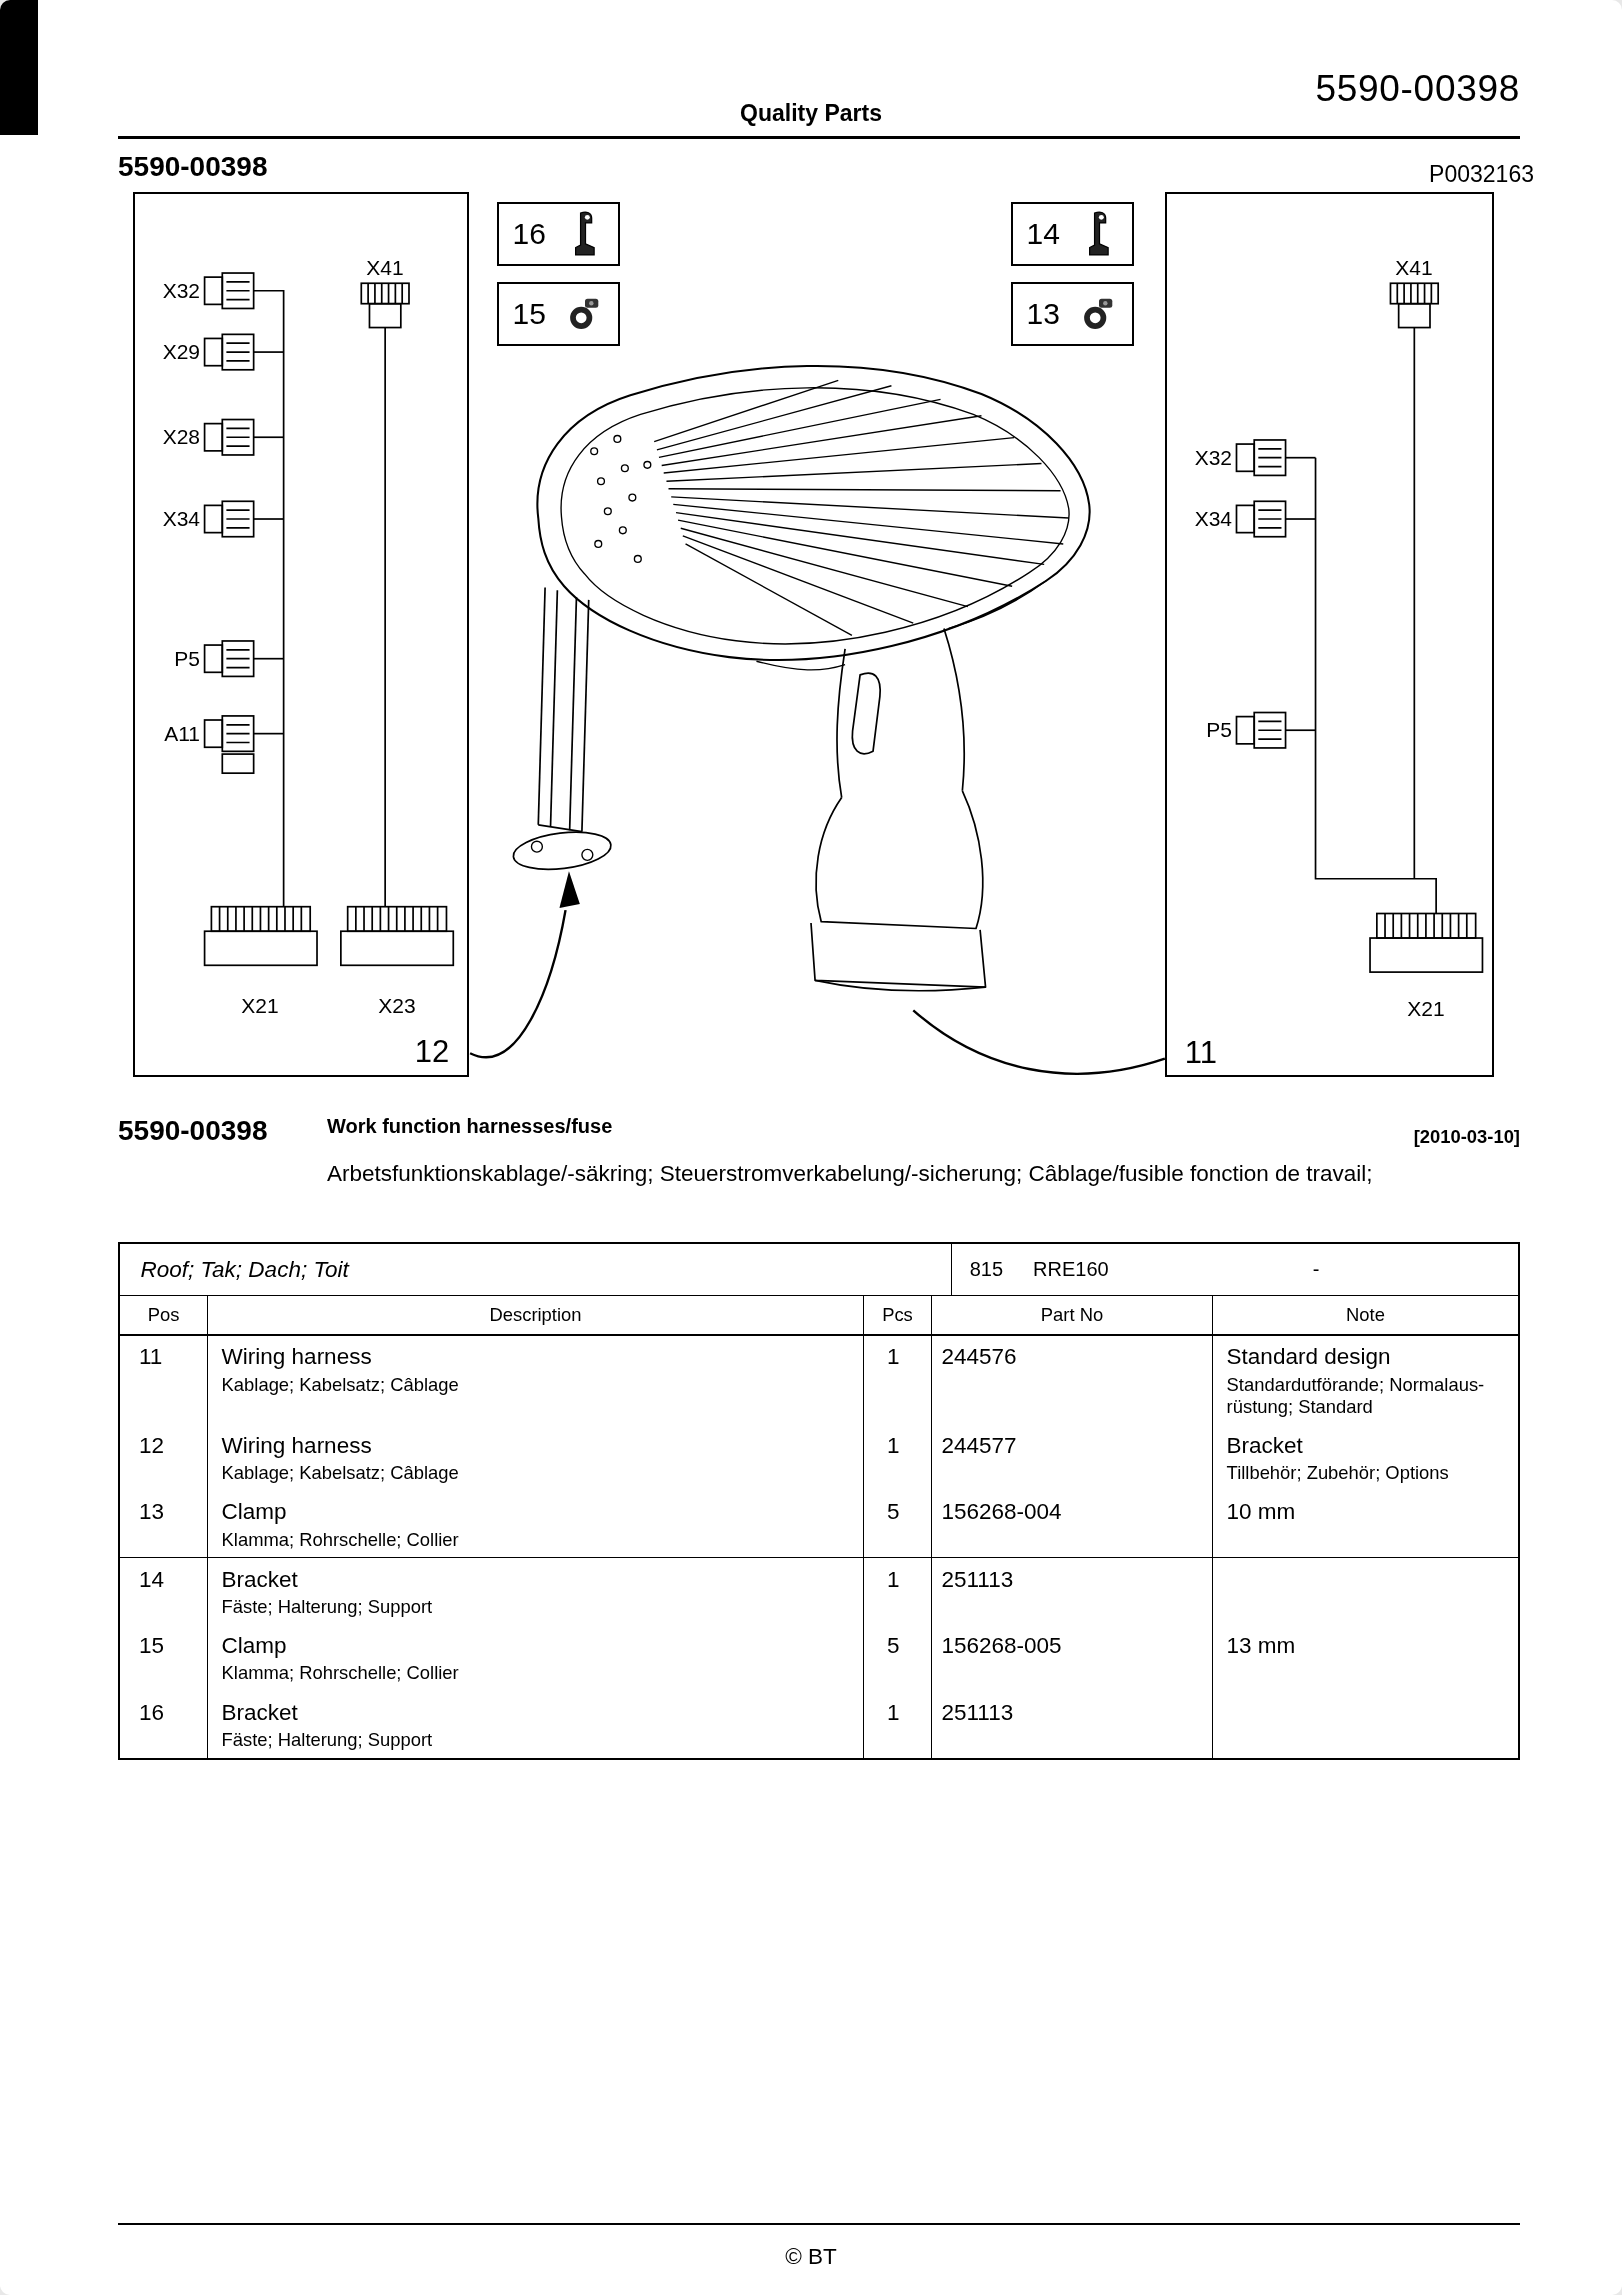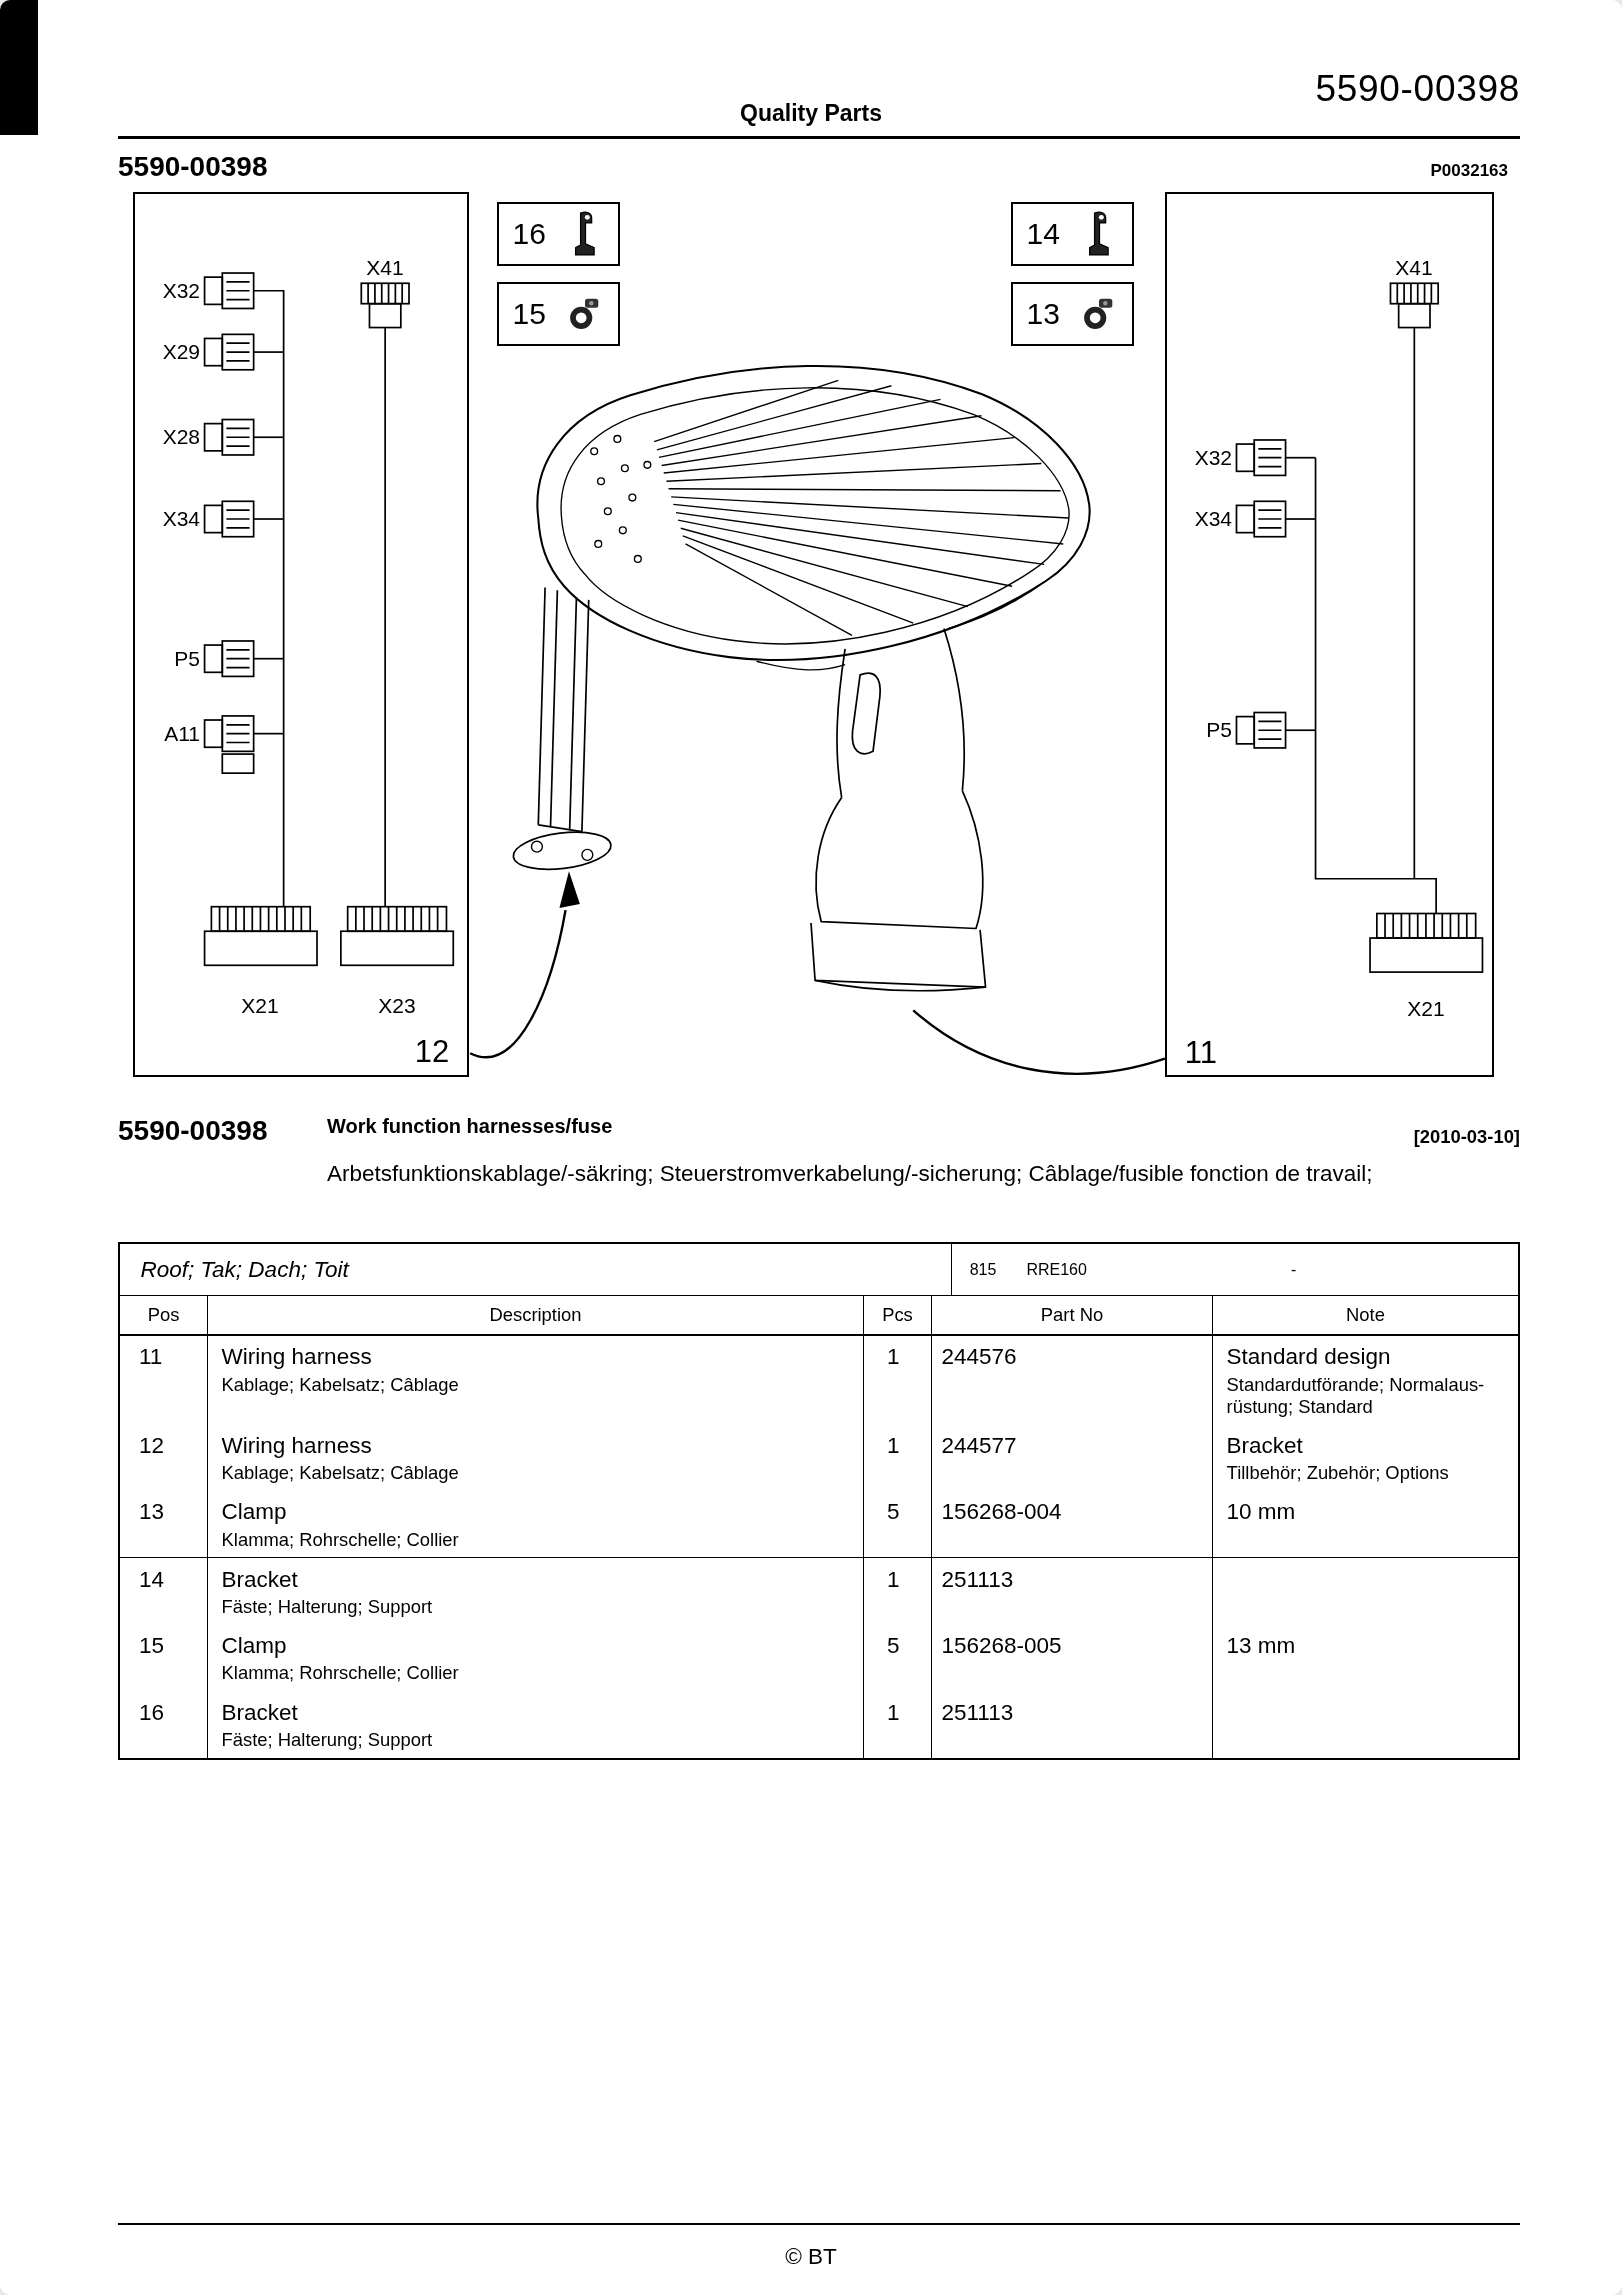--- a/index.html
+++ b/index.html
@@ -10,21 +10,21 @@
     margin:0 auto;
     border-radius:10px;
   }
 
   
   .scan-artifact { position:absolute; left:0; top:0; width:38px; height:135px; background:#000; }
   .hdr-brand { position:absolute; left:0; right:0; top:100px; text-align:center; font-size:23px; font-weight:bold; }
   .hdr-docnum { position:absolute; right:102px; top:68px; font-size:37px; font-weight:400; letter-spacing:0.7px; }
   .hdr-rule { position:absolute; left:118px; top:136px; width:1402px; height:2.7px; background:#000; }
   .hdr-pageid { position:absolute; left:118px; top:151px; font-size:28px; font-weight:bold; }
-  .hdr-plate { position:absolute; right:114px; top:161px; font-size:17px; font-weight:bold; }
+  .hdr-plate { position:absolute; right:88px; top:161px; font-size:23px; font-weight:normal; }
 
   
   .hbox { position:absolute; border:2px solid #000; background:#fff; }
   .hbox svg { position:absolute; left:0; top:0; }
   .lbl { position:absolute; font-size:21px; white-space:nowrap; }
   .lbl.center { transform:translate(-50%,-50%); }
   .lbl.rightal { transform:translate(-100%,-50%); }
   .boxnum { position:absolute; font-size:31px; }
 
   .callout { position:absolute; width:123px; height:64px; border:2px solid #000; background:#fff;
@@ -37,21 +37,21 @@
   .sect-num { position:absolute; left:118px; top:1115px; font-size:28px; font-weight:bold; }
   .sect-title { position:absolute; left:327px; top:1115px; font-size:20px; font-weight:bold; }
   .sect-date { position:absolute; right:102px; top:1126px; font-size:18.4px; font-weight:bold; }
   .sect-sub { position:absolute; left:327px; top:1159px; width:1152px; font-size:22.5px; line-height:1.32; }
 
   
   .ptable { position:absolute; left:118px; top:1242px; width:1402px; border:2px solid #000; background:#fff; }
   .grow { display:flex; height:52px; border-bottom:1.4px solid #000; align-items:stretch; }
   .gleft { width:832px; border-right:1.4px solid #000; display:flex; align-items:center; padding-left:20.4px;
     font-style:italic; font-size:22.5px; }
-  .gright { flex:1; display:flex; align-items:center; font-size:16px; }
+  .gright { flex:1; display:flex; align-items:center; font-size:20px; }
   .g815 { margin-left:17.7px; }
   .gmodel { margin-left:30px; }
   .gdash { margin-left:204px; }
   .hrow { display:flex; height:40px; border-bottom:2.7px double #000; }
   .hrow > div { display:flex; align-items:center; justify-content:center; font-size:18.4px; }
   .c-pos { width:88px; border-right:1.4px solid #000; }
   .c-desc { width:656px; border-right:1.4px solid #000; }
   .c-pcs { width:68px; border-right:1.4px solid #000; }
   .c-part { width:281px; border-right:1.4px solid #000; }
   .c-note { flex:1; }

